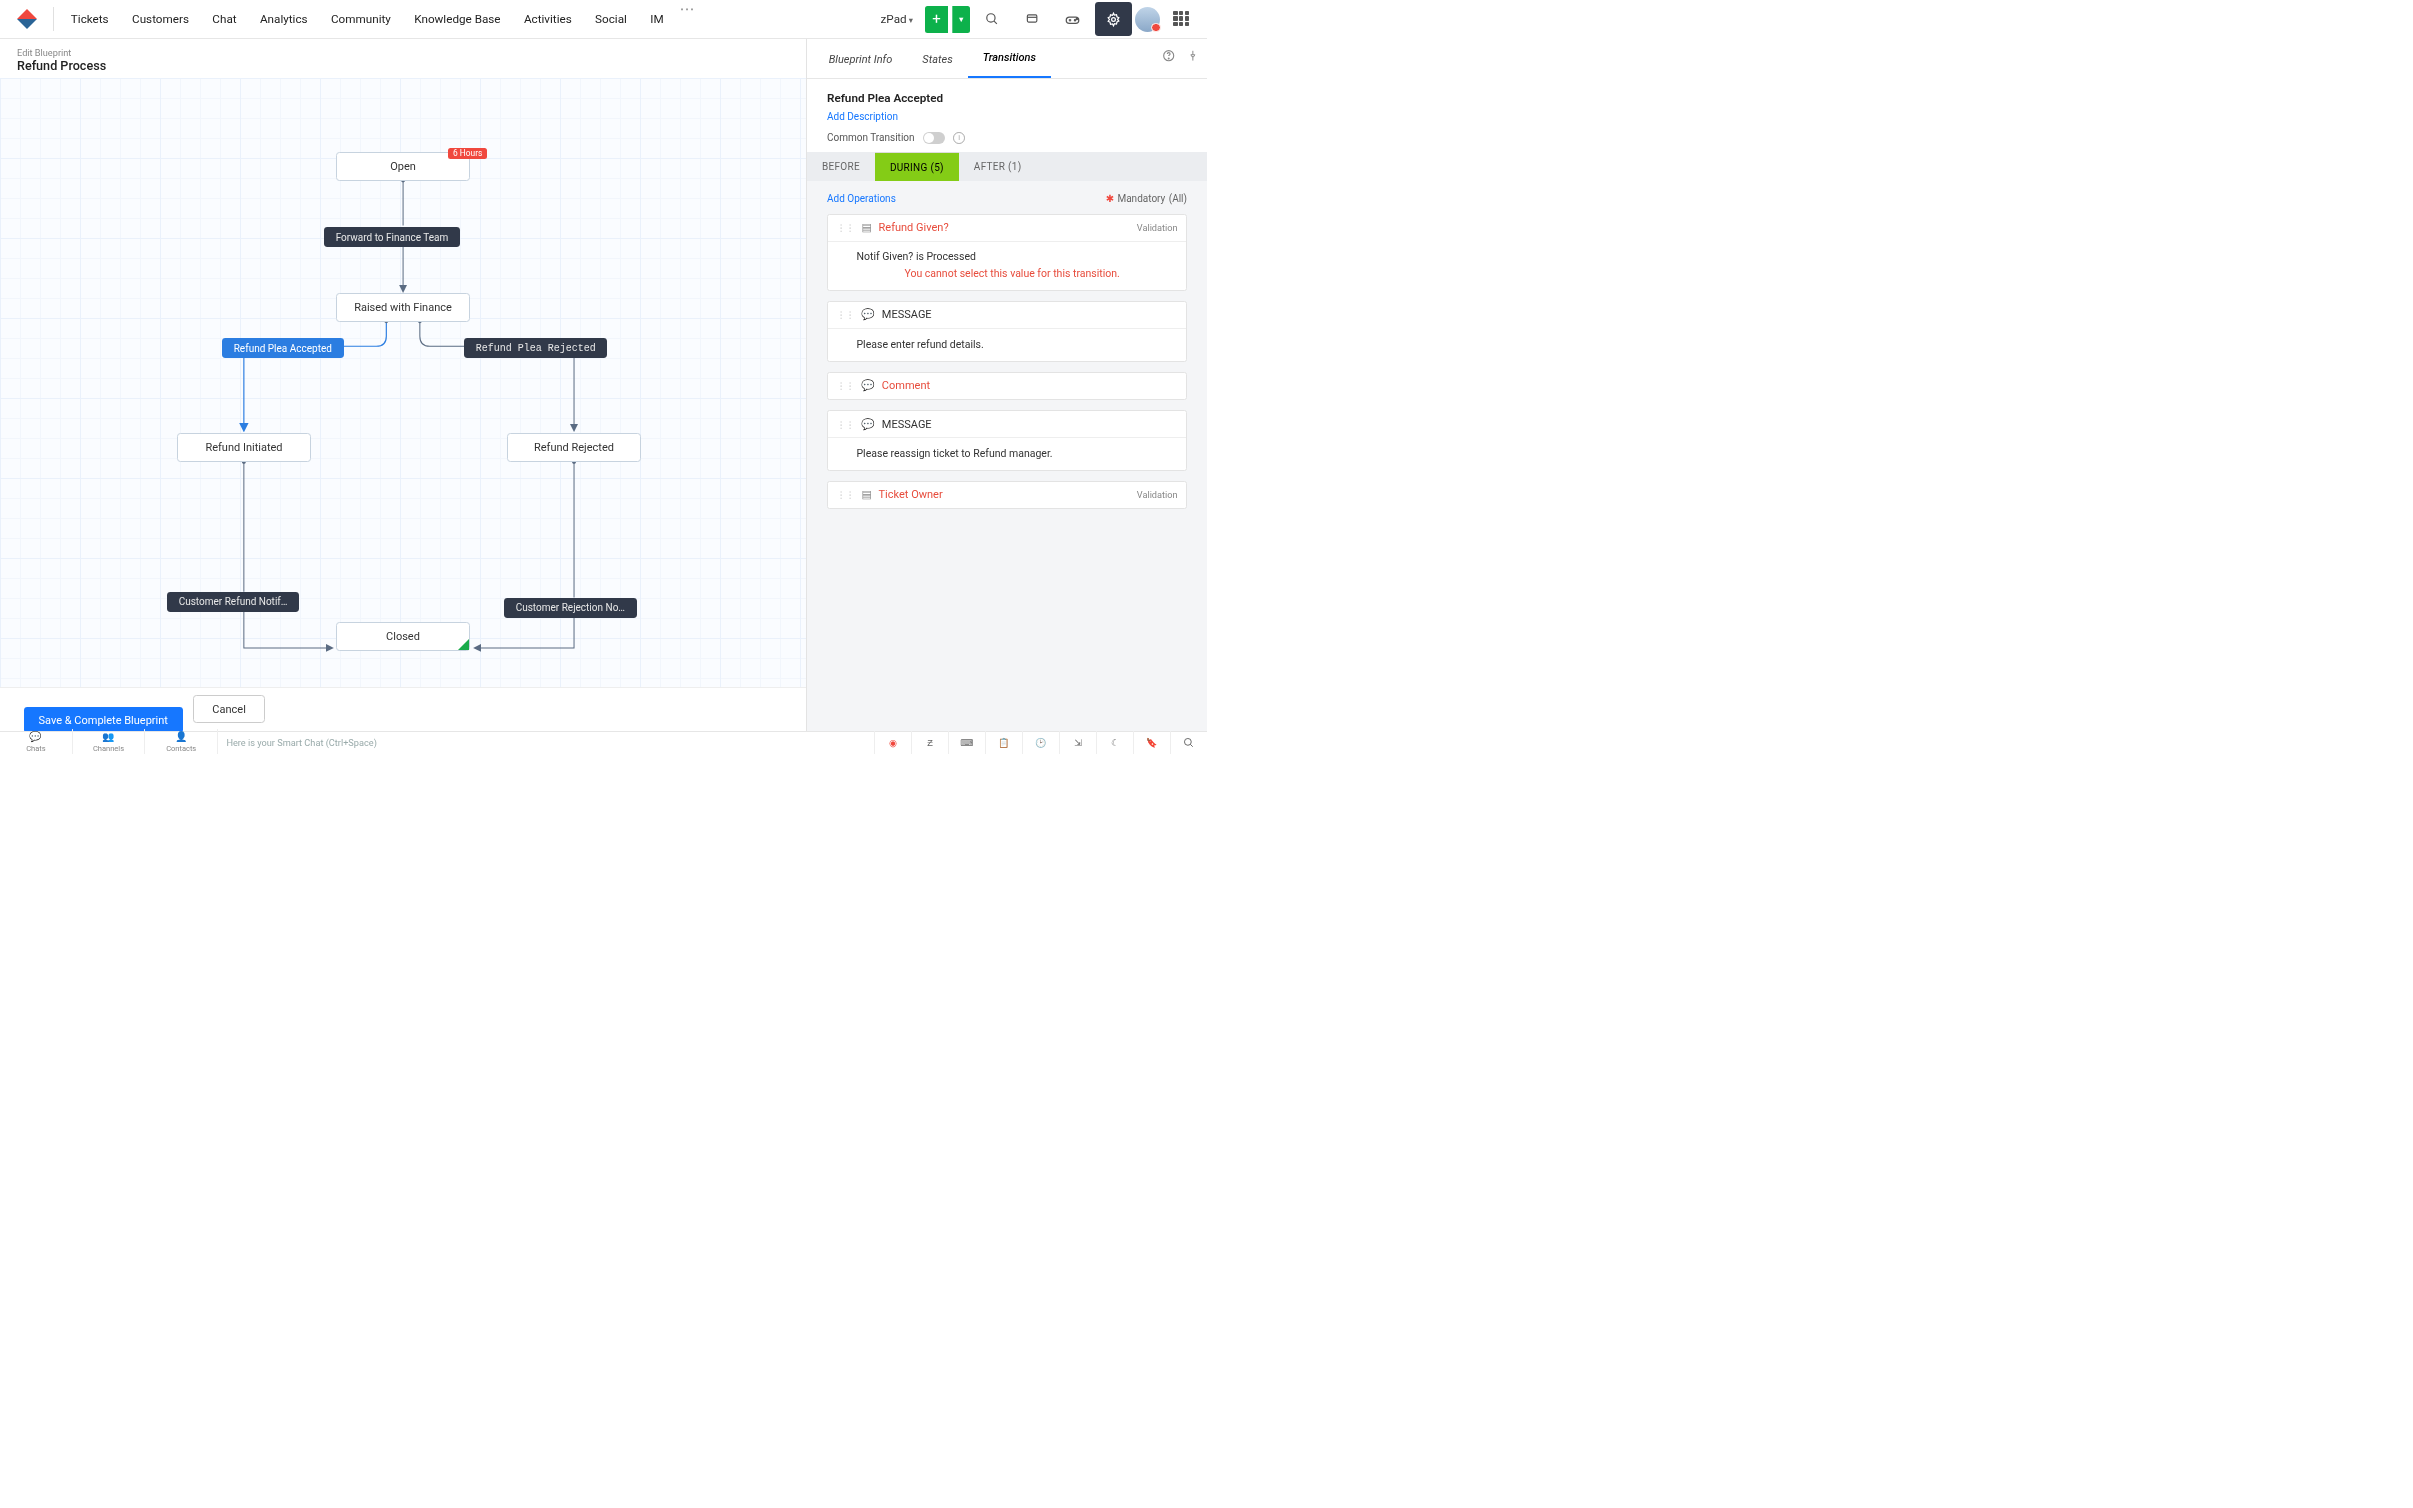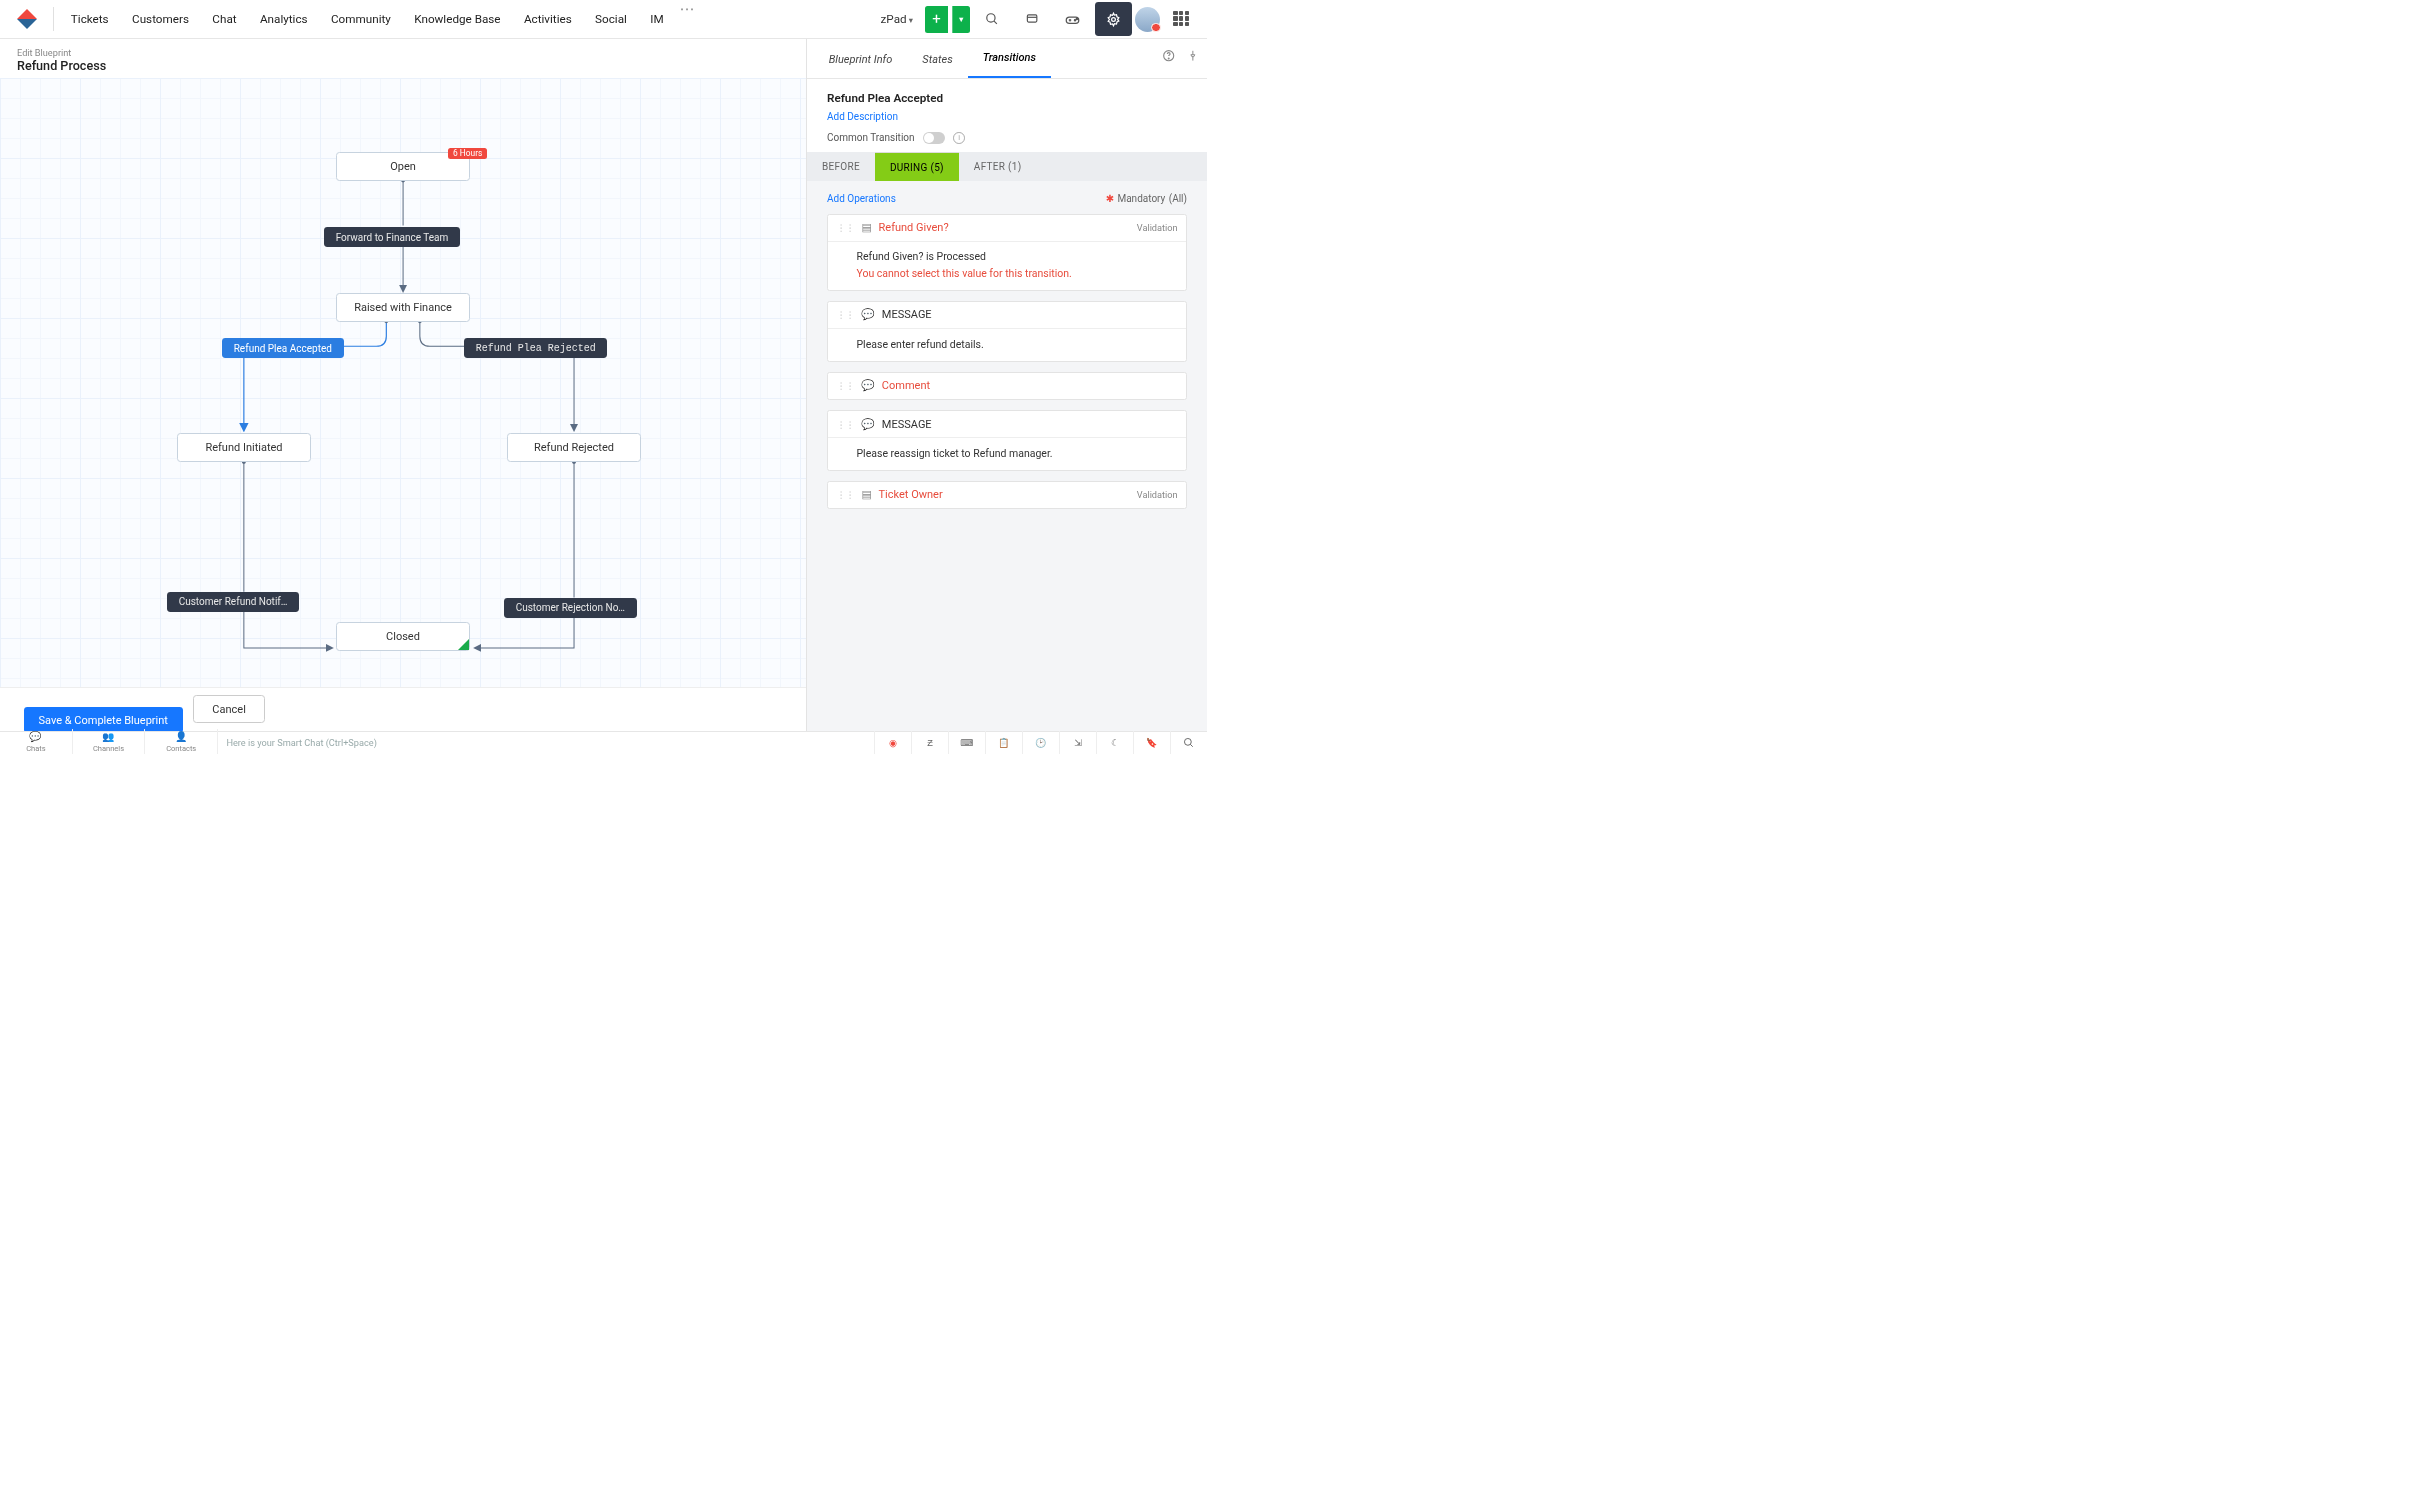--- a/index.html
+++ b/index.html
@@ -84,21 +84,21 @@
   
   .op-card { background:#fff; border:0.8px solid #e3e3e3; border-radius:2.5px; margin-bottom:10px; }
   .op-head { display:flex; align-items:center; padding:6.7px 8.4px; gap:6.7px; border-bottom:0.8px solid #eee; font-size:11px; }
   .op-head.no-body { border-bottom:none; }
   .drag { color:#bbb; cursor:grab; font-size:9.2px; }
   .op-icon { color:#888; font-size:11px; }
   .op-title { color:#e74c3c; flex:1; cursor:pointer; }
   .op-title.blk { color:#333; }
   .op-tag { font-size:9.2px; color:#888; }
   .op-body { padding:8.4px 10px 10px 28.5px; font-size:10.5px; color:#333; }
-  .op-body .err { color:#e74c3c; margin-top:3.4px; }
+  .op-body .err { color:#e74c3c; margin-top:3.4px;margin-left:48px; }
   
   
   .bottombar { position:absolute; bottom:0; left:0; right:0; height:23.5px; background:#fff; border-top:0.8px solid #e6e6e6; display:flex; align-items:center; font-size:9.2px; color:#666; }
   .bb-tabs { display:flex; width:218px; }
   .bb-tab { flex:1; text-align:center; padding:3.4px 0; border-right:0.8px solid #eee; cursor:pointer; }
   .bb-tab svg, .bb-tab span.mini { display:block; margin:0 auto; font-size:10px; color:#888; line-height:1; }
   .bb-tab .lbl { font-size:7.5px; color:#888; }
   .bb-hint { padding:0 8.4px; color:#9aa; flex:1; }
   .bb-right { display:flex; align-items:center; }
   .bb-ico { width:37px; height:23.5px; display:flex; align-items:center; justify-content:center; border-left:0.8px solid #eee; cursor:pointer; color:#666; }
@@ -288,21 +288,21 @@
       </div>
 
       <div class="op-card">
         <div class="op-head">
           <span class="drag">⋮⋮</span>
           <span class="op-icon">▤</span>
           <span class="op-title">Refund Given?</span>
           <span class="op-tag">Validation</span>
         </div>
         <div class="op-body">
-          <div>Refund Given?  is   Processed</div>
+          <div>Notif Given?  is   Processed</div>
           <div class="err">You cannot select this value for this transition.</div>
         </div>
       </div>
 
       <div class="op-card">
         <div class="op-head">
           <span class="drag">⋮⋮</span>
           <span class="op-icon">💬</span>
           <span class="op-title blk">MESSAGE</span>
         </div>

